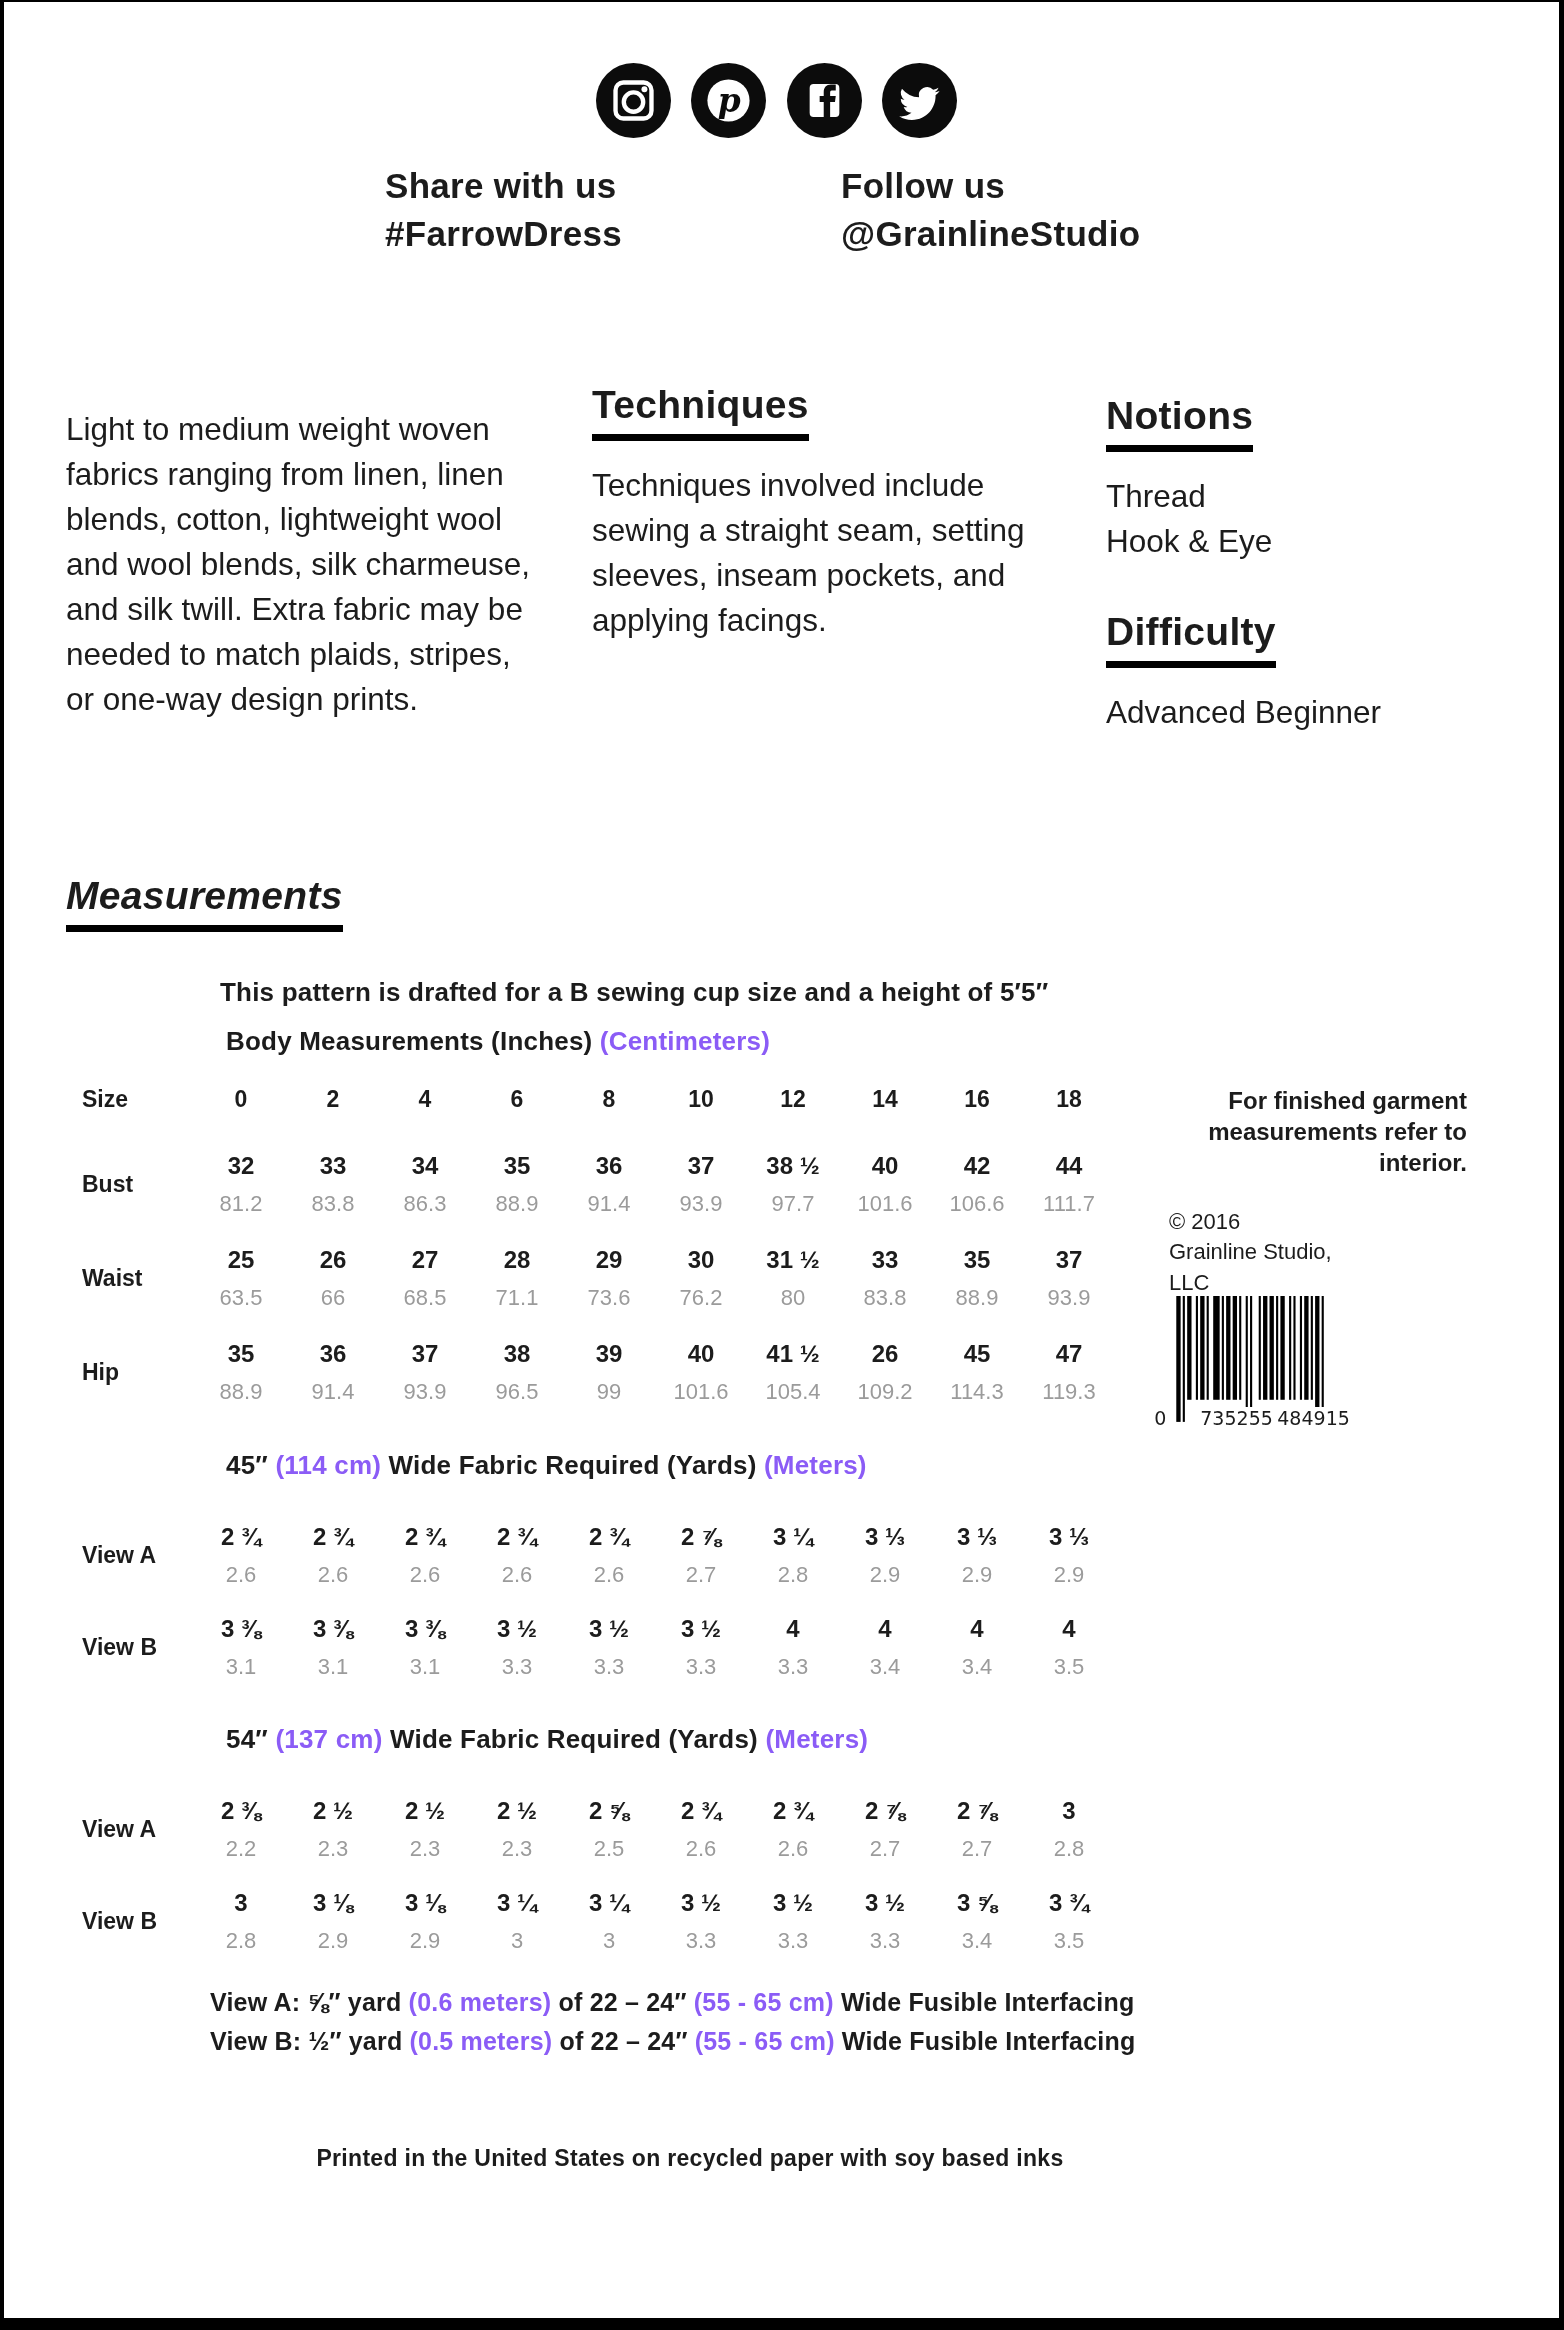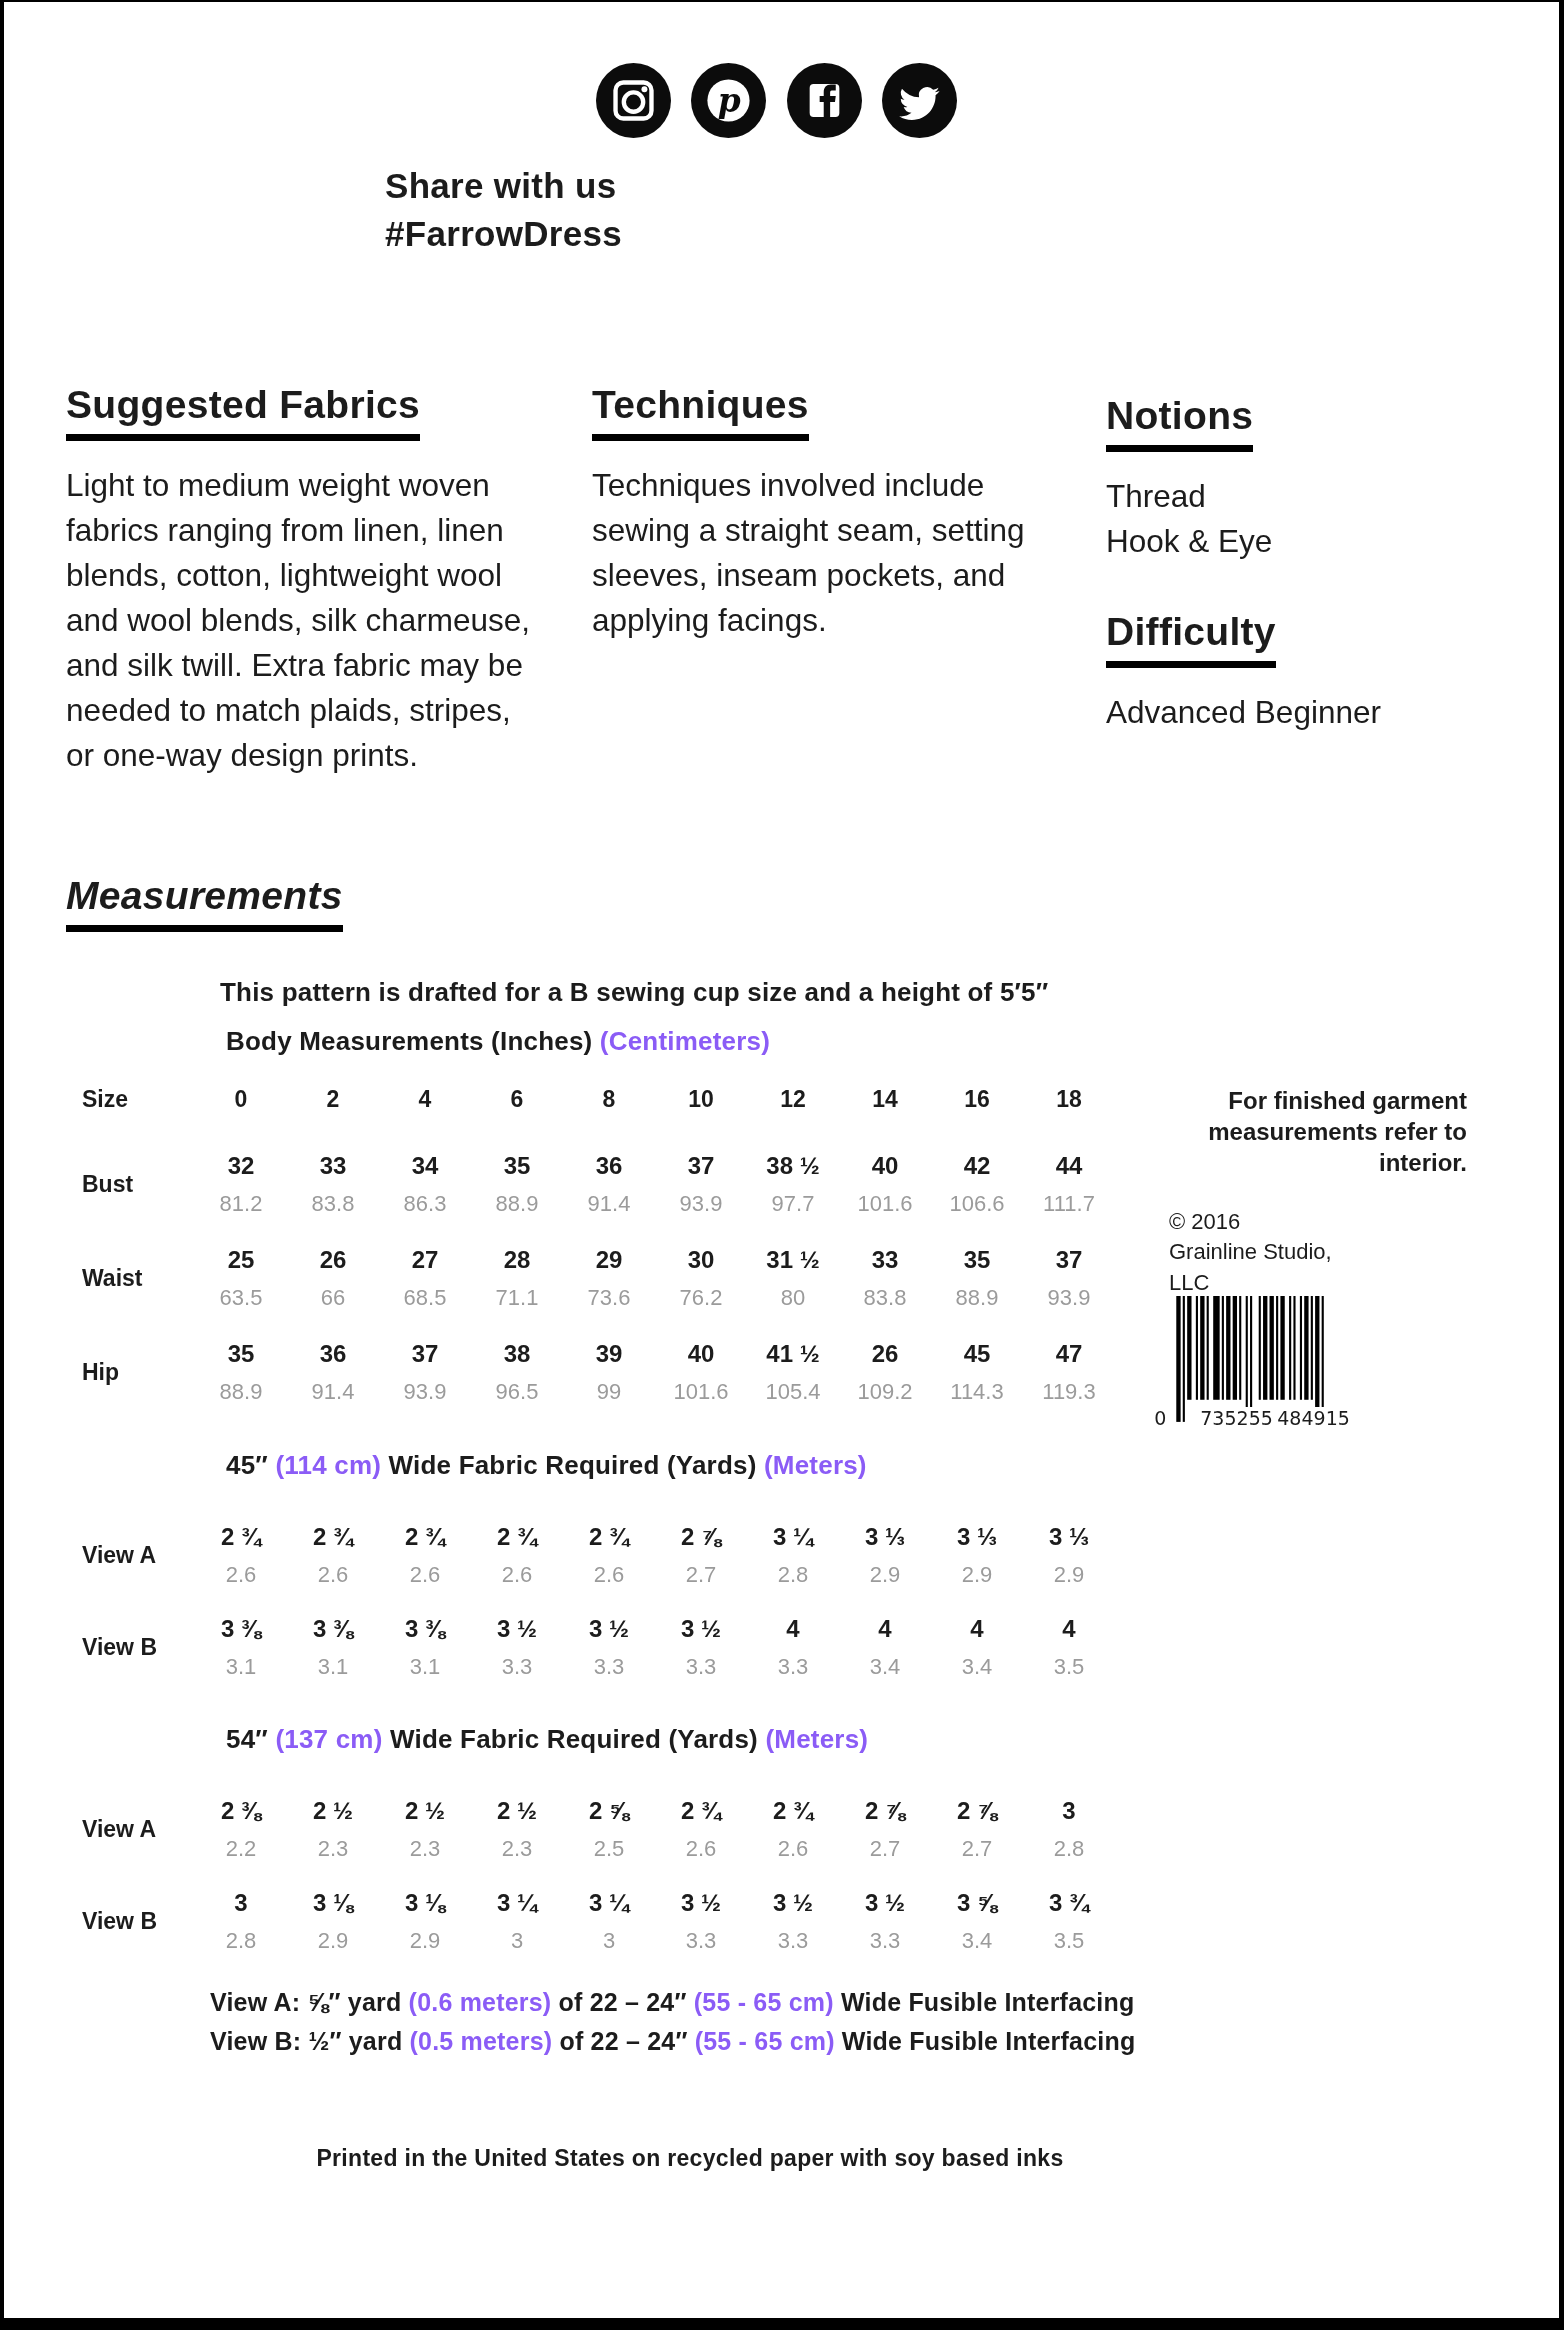--- a/index.html
+++ b/index.html
@@ -106,23 +106,26 @@
           <path fill="#fff" d="M23.95 4.57a10 10 0 0 1-2.82.77 4.96 4.96 0 0 0 2.16-2.72c-.95.56-2 .96-3.13 1.19a4.92 4.92 0 0 0-8.38 4.48A13.94 13.94 0 0 1 1.64 3.16a4.92 4.92 0 0 0 1.52 6.57 4.9 4.9 0 0 1-2.23-.61v.06a4.92 4.92 0 0 0 3.95 4.83 4.9 4.9 0 0 1-2.21.08 4.93 4.93 0 0 0 4.6 3.42A9.87 9.87 0 0 1 0 19.54a13.94 13.94 0 0 0 7.55 2.21c9.06 0 14.01-7.5 14.01-14.01 0-.21 0-.42-.02-.63a10 10 0 0 0 2.41-2.54z"></path>
         </g>
       </svg>
     </span>
   </div>
 
   <div class="abs social-text" id="share">
     <div>Share with us</div>
     <div>#FarrowDress</div>
   </div>
+  <div class="abs social-text" id="follow">
+    <div>Follow us</div>
+    <div>@GrainlineStudio</div>
+  </div>
 
   <div class="abs" id="col-fabrics">
-    <h2 class="section-head">Suggested Fabrics</h2>
     <p class="col-body">Light to medium weight woven fabrics ranging from linen, linen blends, cotton, lightweight wool and wool blends, silk charmeuse, and silk twill. Extra fabric may be needed to match plaids, stripes, or one-way design prints.</p>
   </div>
   <div class="abs" id="col-tech">
     <h2 class="section-head">Techniques</h2>
     <p class="col-body">Techniques involved include sewing a straight seam, setting sleeves, inseam pockets, and applying facings.</p>
   </div>
   <div class="abs" id="col-notions">
     <h2 class="section-head">Notions</h2>
     <div class="notion-list">
         <span class="notion-item">Thread</span>

